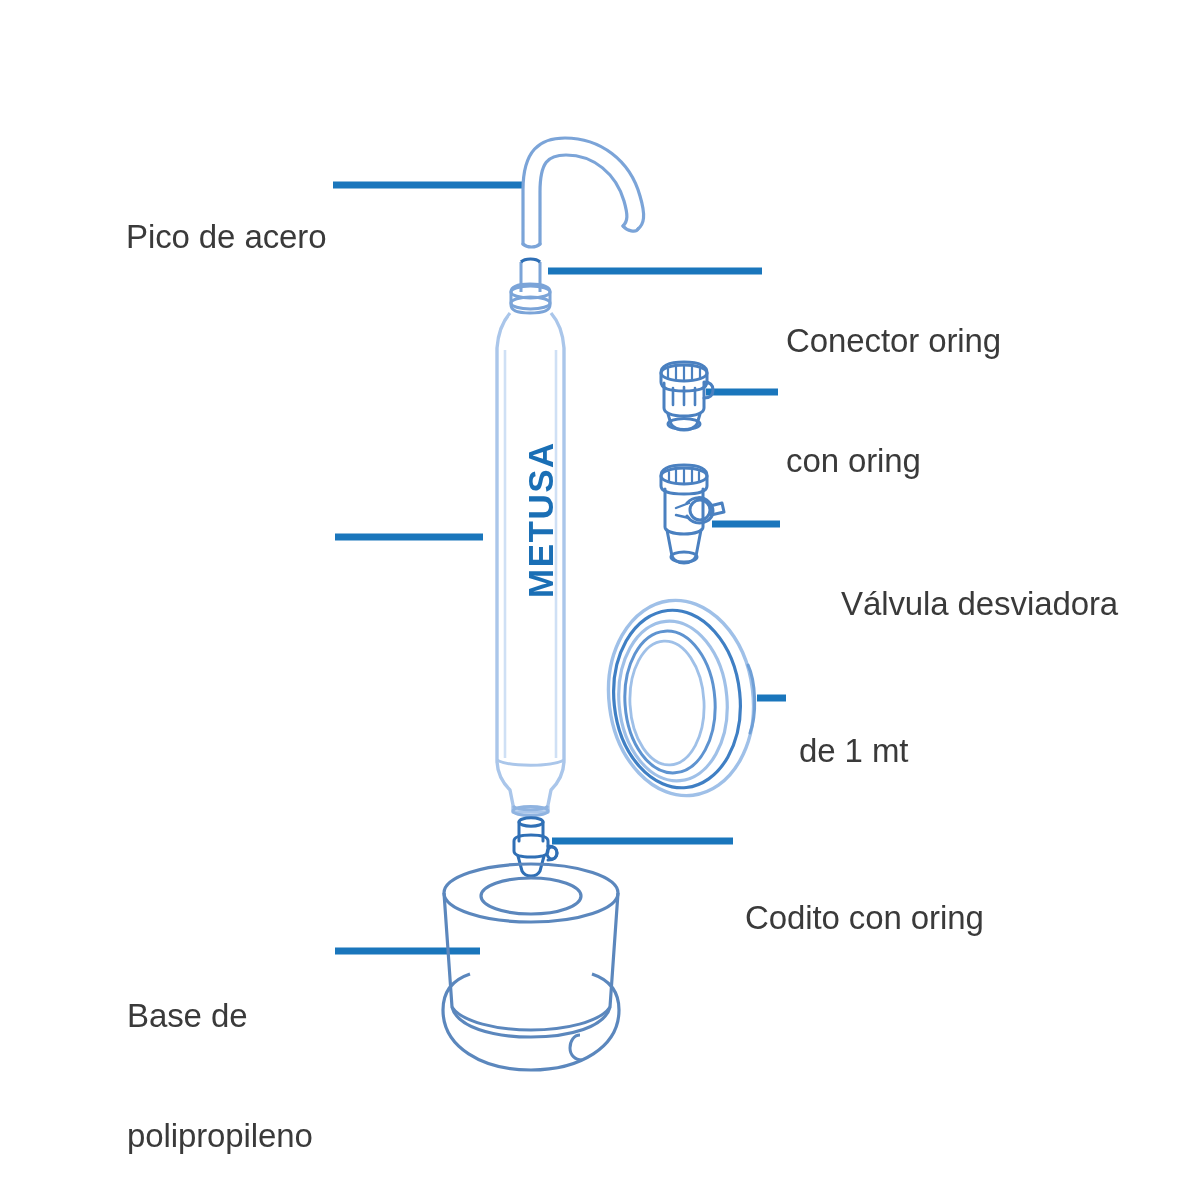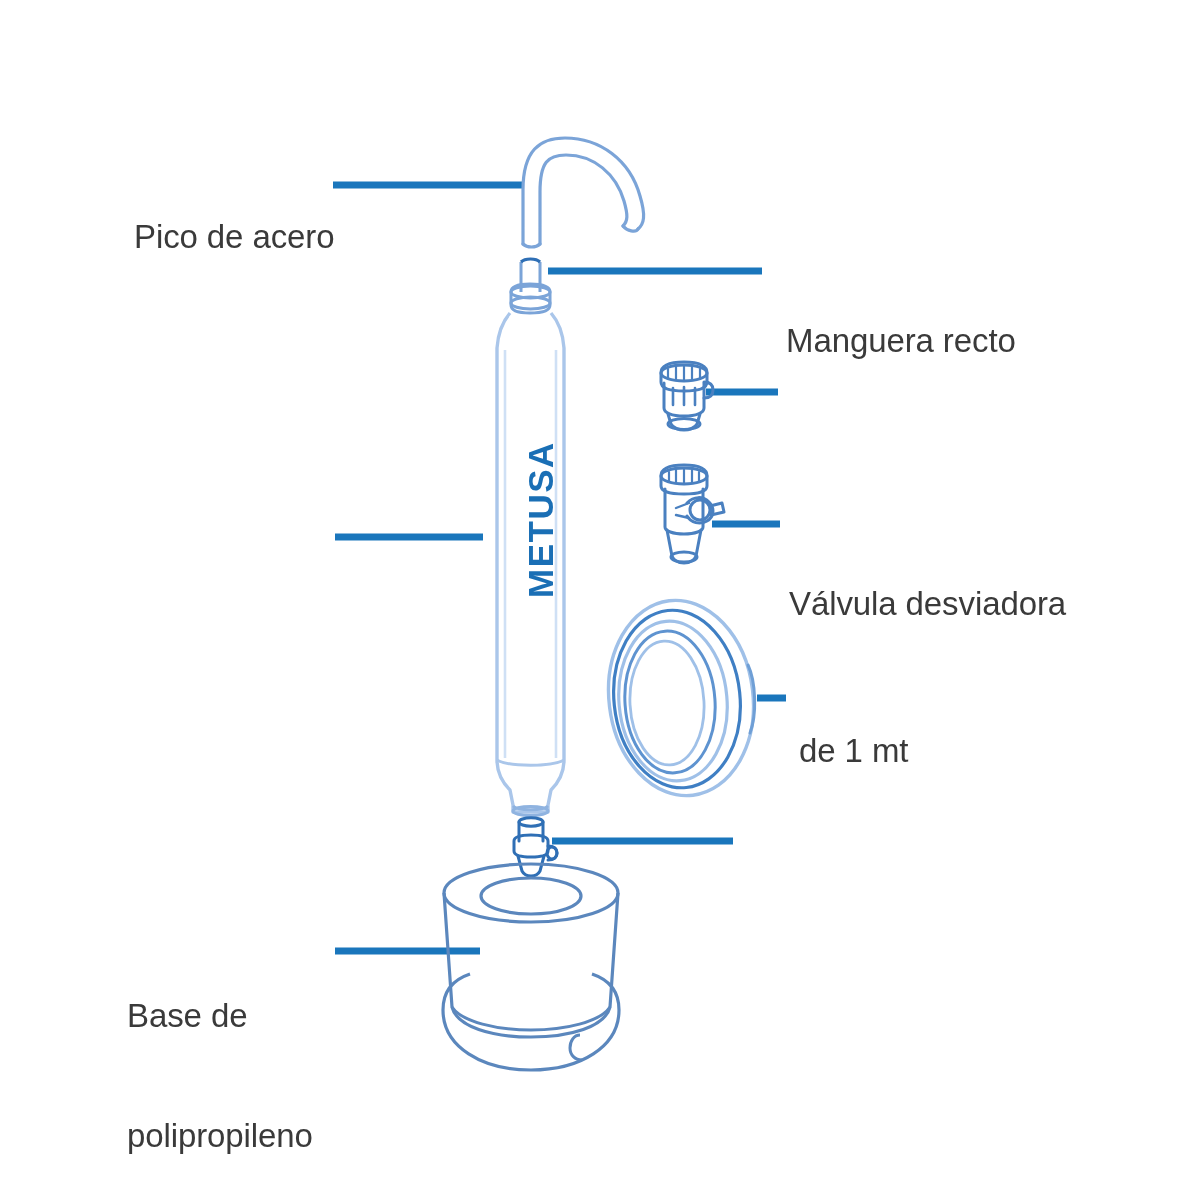--- a/index.html
+++ b/index.html
@@ -31,24 +31,24 @@
   .label {
     position: absolute;
     color: #3a3a3a;
     font-size: 33px;
     line-height: 1.22;
     font-family: "Liberation Sans", sans-serif;
     white-space: pre;
     letter-spacing: -0.1px;
   }
   .label.right-align { text-align: right; }
-  .lbl-pico         { left: 134px; top: 136px; }
+  .lbl-pico         { left: 126px; top: 136px; }
   .lbl-conector     { left: 786px; top: 240px; }
   .lbl-adaptador    { left: 797px; top: 358px; }
-  .lbl-valvula      { left: 789px; top: 503px; }
+  .lbl-valvula      { left: 841px; top: 503px; }
   .lbl-manguera     { left: 799px; top: 650px; }
   .lbl-codito       { left: 745px; top: 817px; }
   .lbl-base         { left: 127px; top: 915px; }
   .brand-text {
     position: absolute;
     left: 476px;
     top: 513px;
     width: 130px;
     text-align: center;
     transform: rotate(-90deg);
@@ -204,32 +204,36 @@
 
       <path d="M580 1035 C574 1035 570 1041 570 1048 C570 1055 575 1060 582 1060" stroke-width="3"></path>
     </g>
   </svg>
 
   <div class="label lbl-pico right-align">
     <div>Pico de acero</div>
   </div>
 
   <div class="label lbl-conector">
-    <div>Manguera recto</div>
+    <div>Conector oring</div>
+    <div>con oring</div>
   </div>
 
 
   <div class="label lbl-valvula">
     <div>Válvula desviadora</div>
   </div>
 
   <div class="label lbl-manguera">
     <div>de 1 mt</div>
   </div>
 
+  <div class="label lbl-codito">
+    <div>Codito con oring</div>
+  </div>
 
   <div class="label lbl-base">
     <div>Base de</div>
     <div>polipropileno</div>
   </div>
 
   <div class="label right-align" style="left:127px; top:485px;">
   </div>
 
   <div class="brand-text">METUSA</div>

